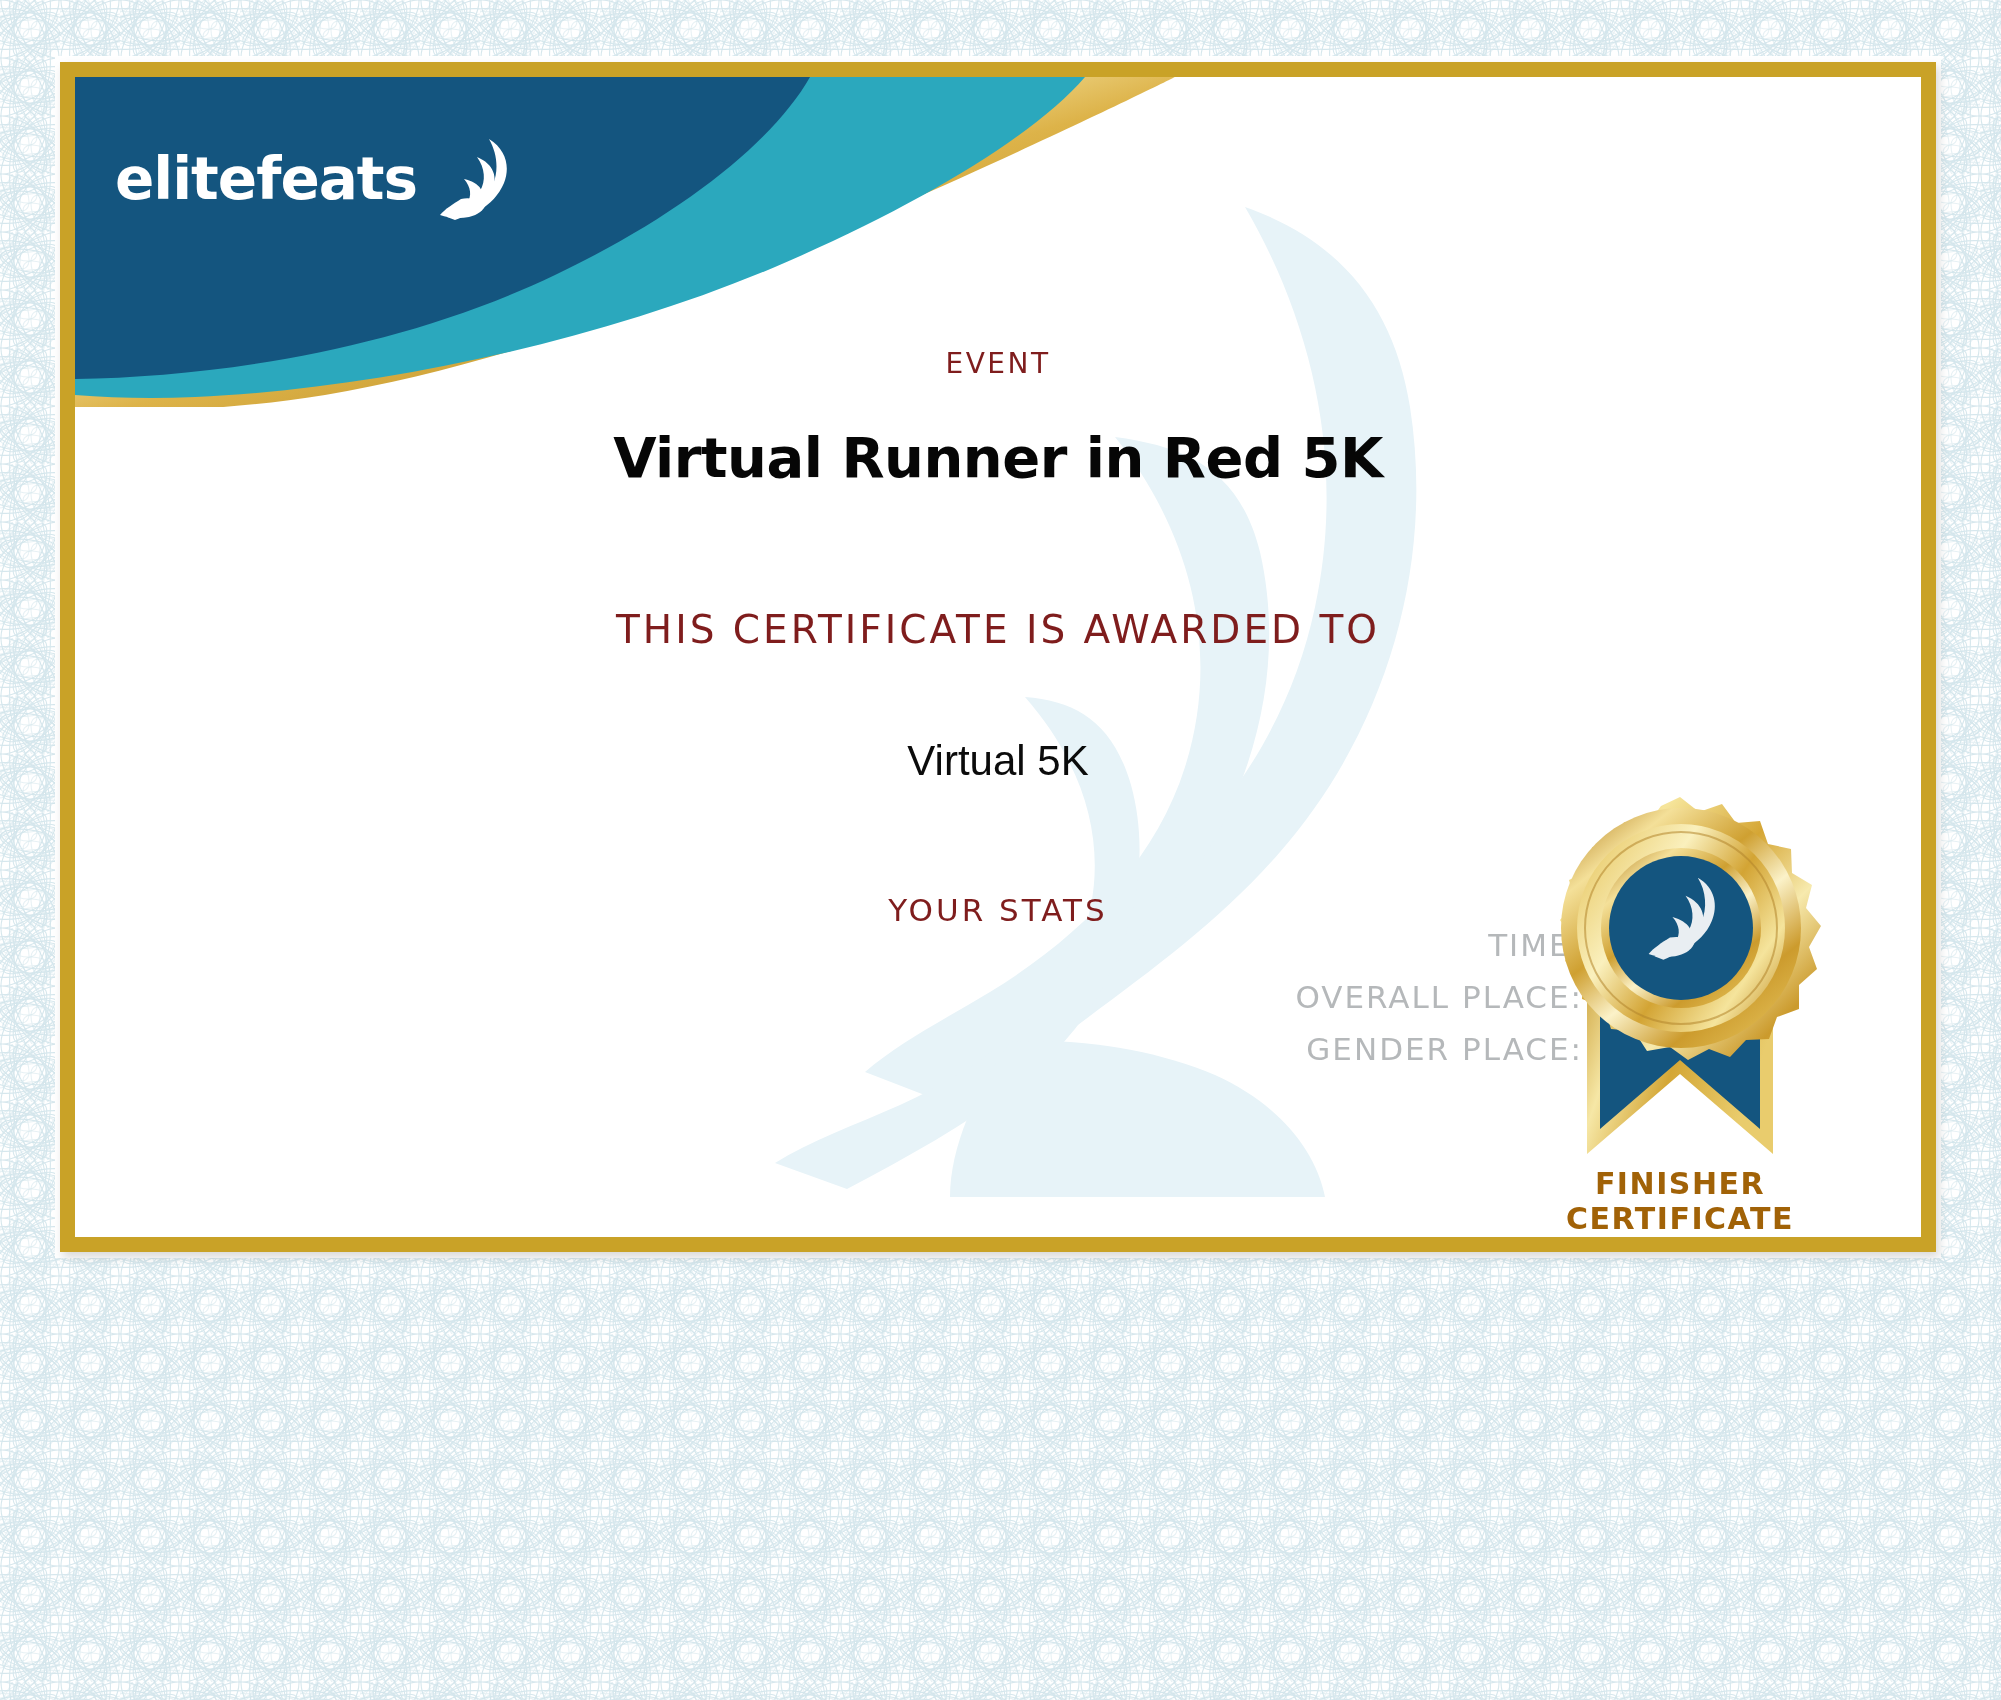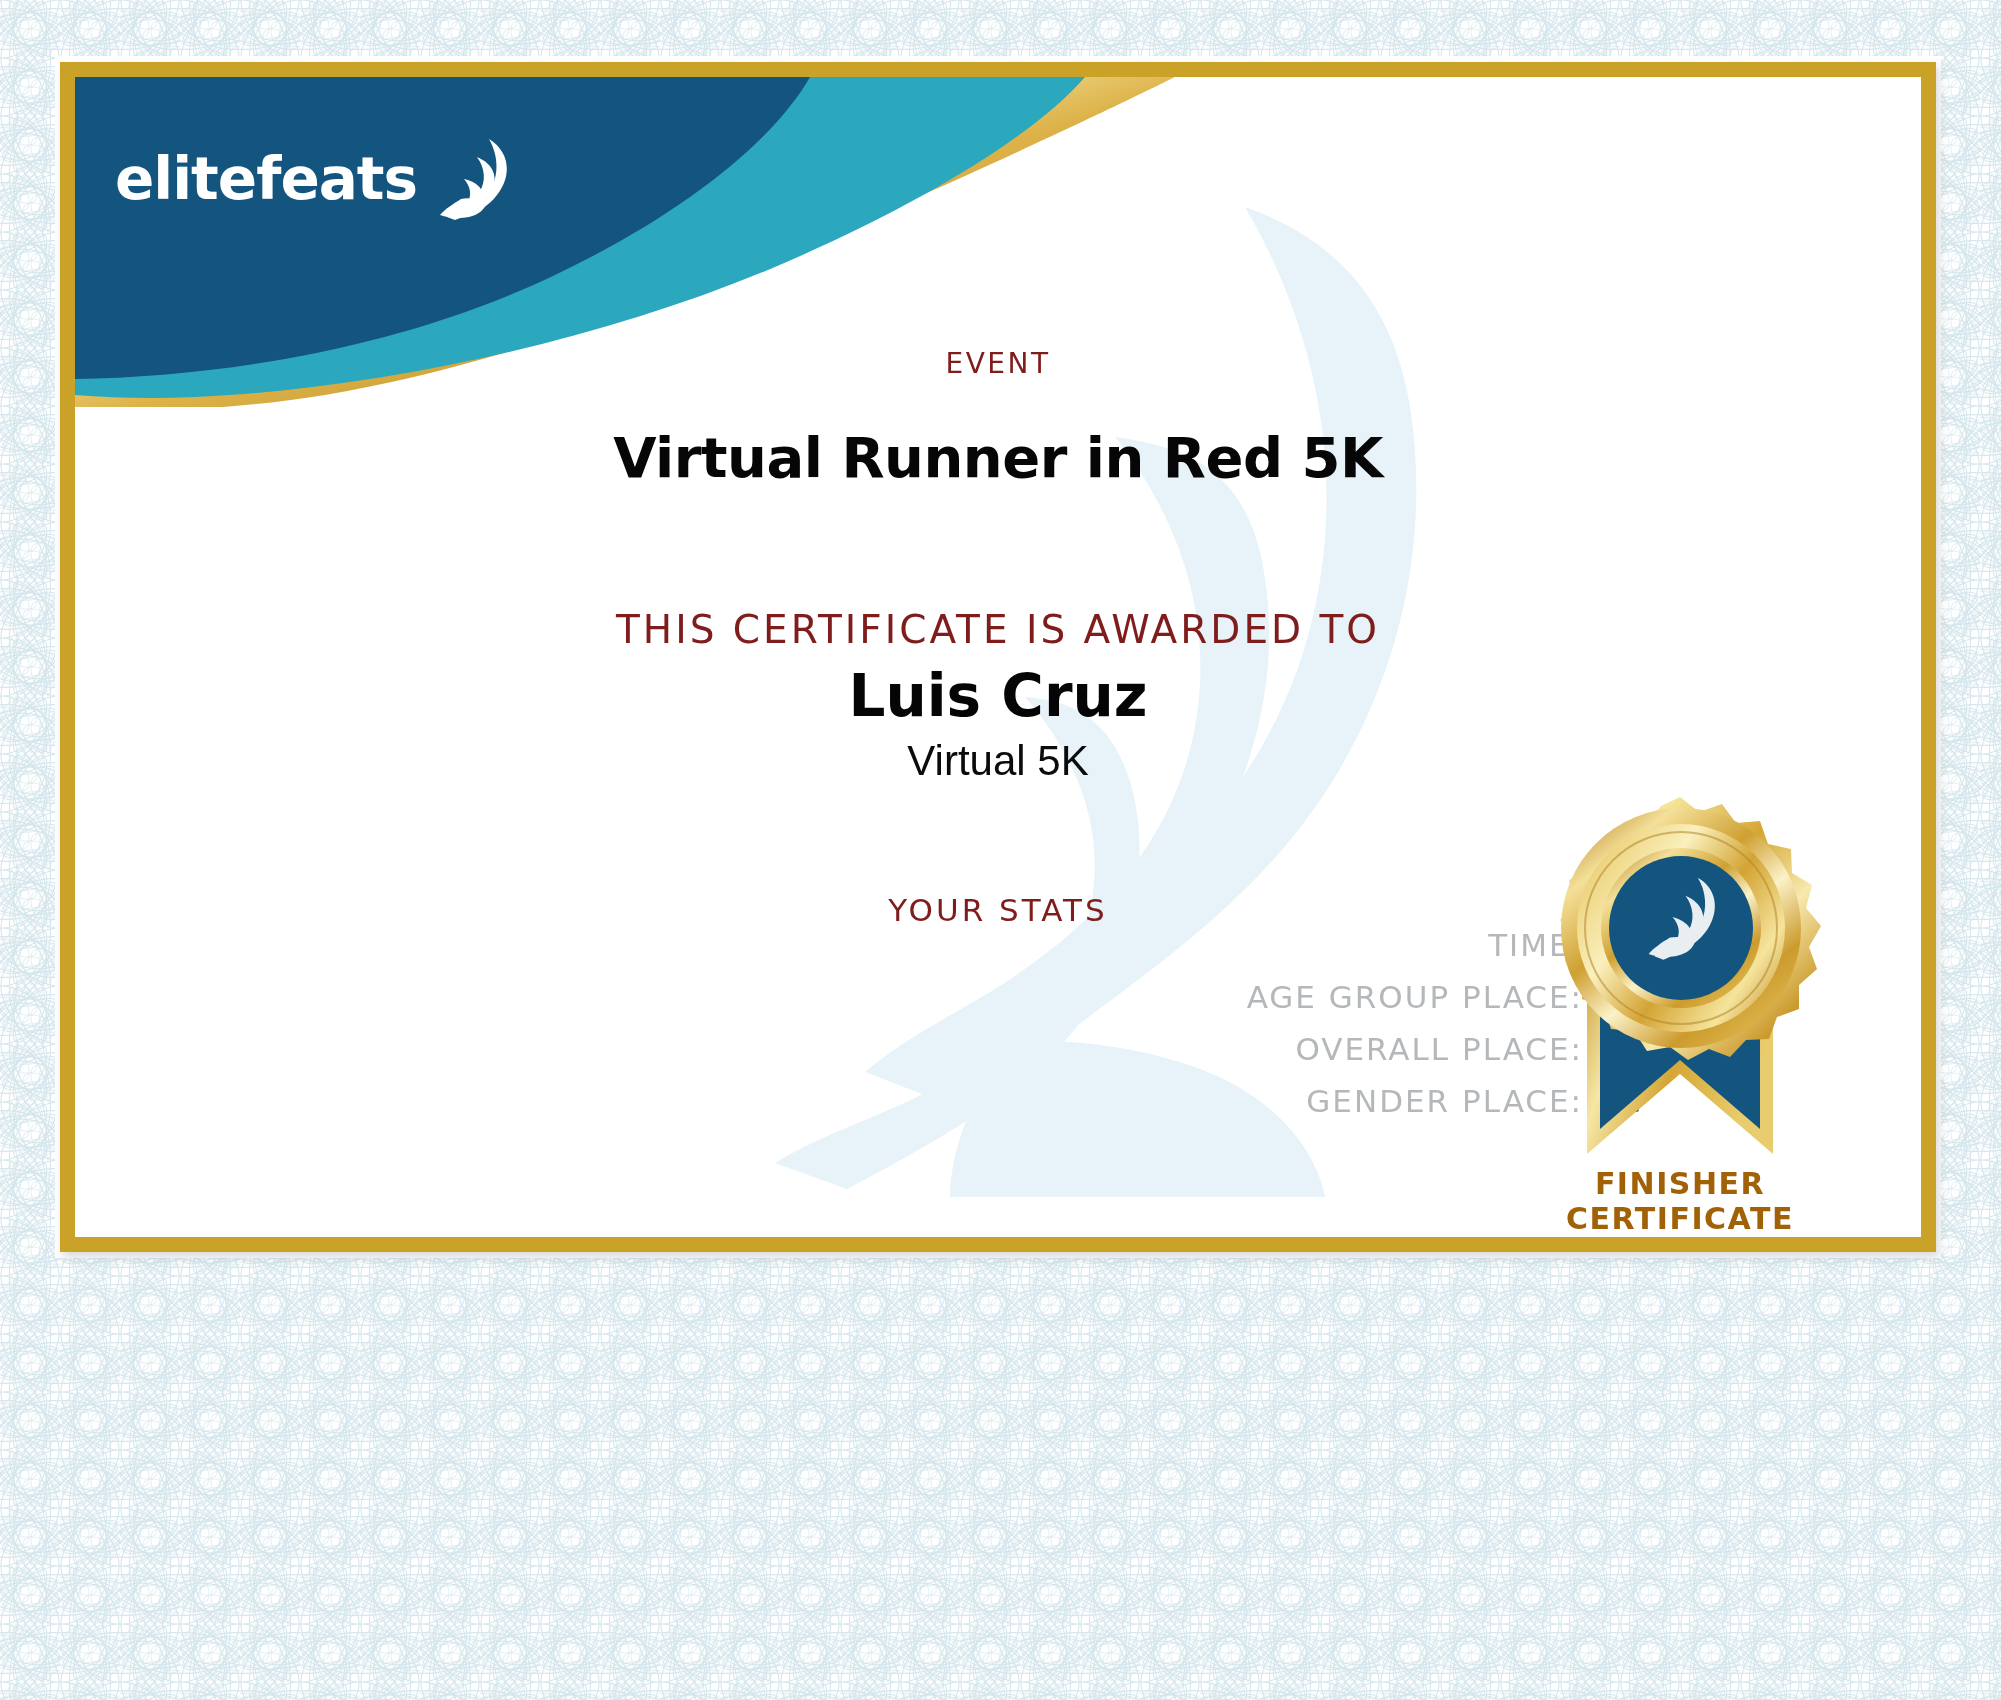--- a/index.html
+++ b/index.html
@@ -309,33 +309,28 @@
       </div>
 
       <div class="content">
 
         <div class="label-muted event-label">EVENT</div>
 
         <div class="event-name">Virtual Runner in Red 5K</div>
 
         <div class="label-muted awarded-label">THIS CERTIFICATE IS AWARDED TO</div>
 
-        <div class="recipient-name">Luis Cruz</div>
 
         <div class="recipient-sub">Virtual 5K</div>
 
         <div class="label-muted stats-label">YOUR STATS</div>
 
         <div class="stats-rows">
           <div class="stat-row">
             <span class="stat-label">TIME:</span>
-            <span class="stat-value">Inc</span>
-          </div>
-          <div class="stat-row">
-            <span class="stat-label">AGE GROUP PLACE:</span>
             <span class="stat-value">Inc</span>
           </div>
           <div class="stat-row">
             <span class="stat-label">OVERALL PLACE:</span>
             <span class="stat-value">Inc</span>
           </div>
           <div class="stat-row">
             <span class="stat-label">GENDER PLACE:</span>
             <span class="stat-value">Inc</span>
           </div>

